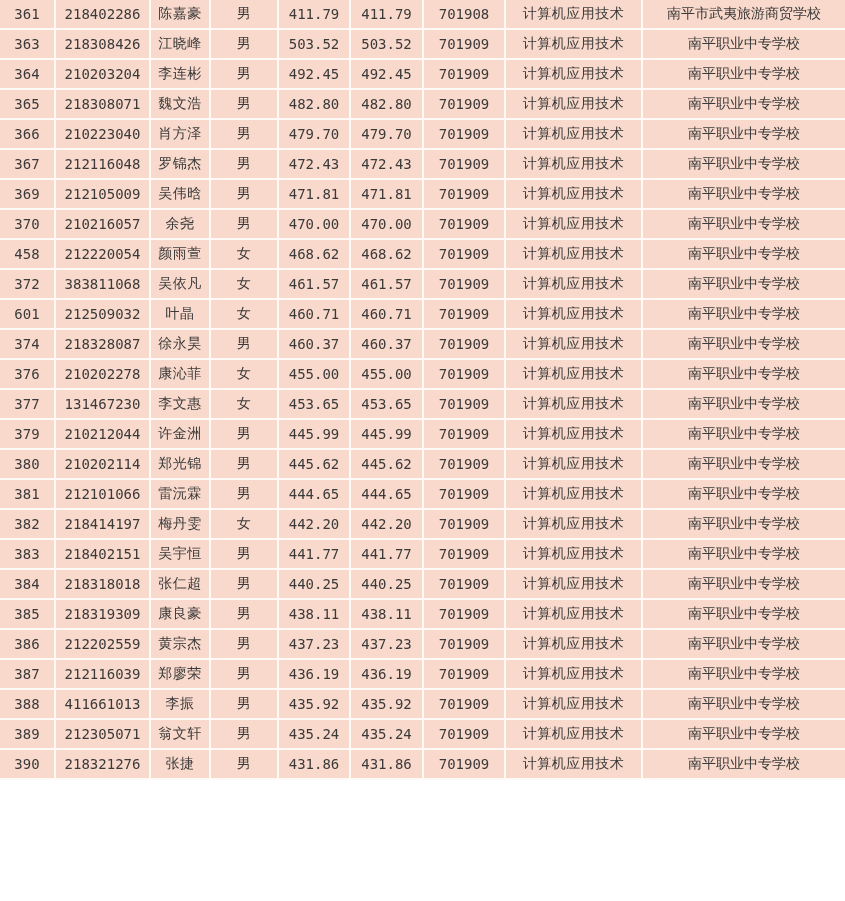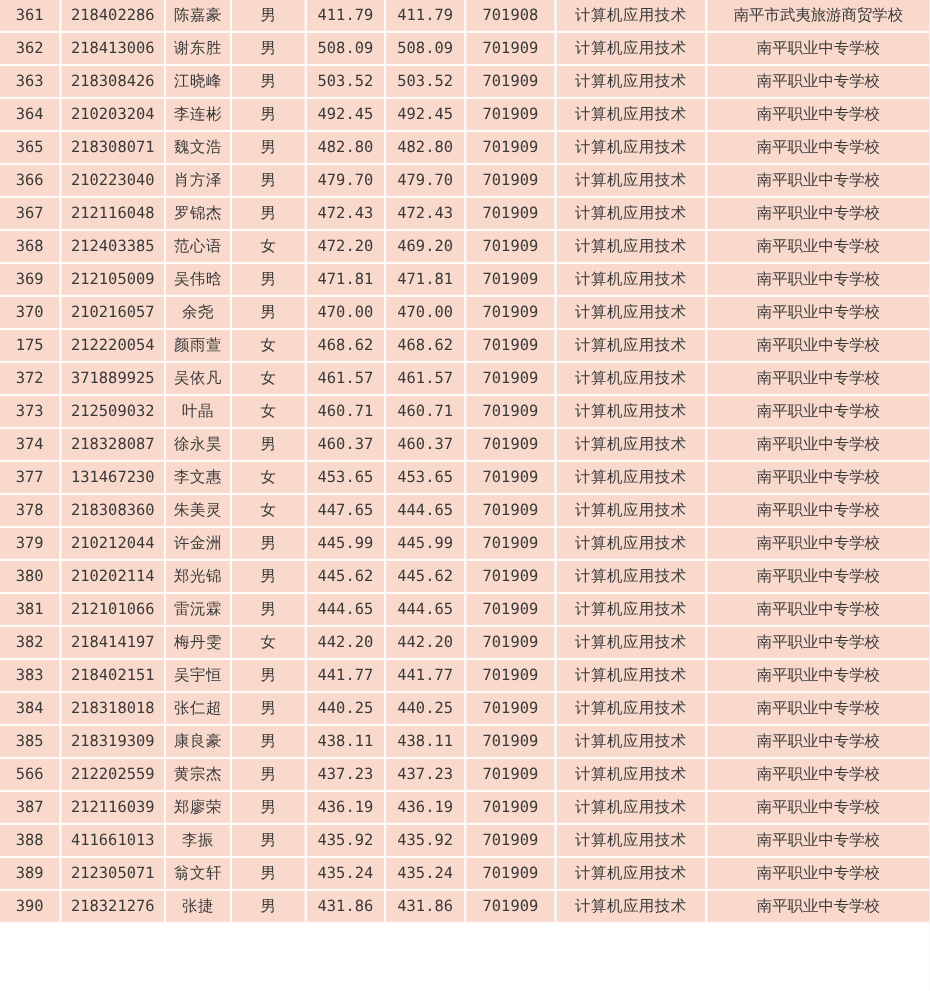--- a/index.html
+++ b/index.html
@@ -73,31 +73,20 @@
         <td class="num">218402286</td>
         <td>陈嘉豪</td>
         <td>男</td>
         <td class="num">411.79</td>
         <td class="num">411.79</td>
         <td class="num">701908</td>
         <td>计算机应用技术</td>
         <td>南平市武夷旅游商贸学校</td>
       </tr>
       <tr>
-        <td class="num">362</td>
-        <td class="num">218413006</td>
-        <td>谢东胜</td>
-        <td>男</td>
-        <td class="num">508.09</td>
-        <td class="num">508.09</td>
-        <td class="num">701909</td>
-        <td>计算机应用技术</td>
-        <td>南平职业中专学校</td>
-      </tr>
-      <tr>
         <td class="num">363</td>
         <td class="num">218308426</td>
         <td>江晓峰</td>
         <td>男</td>
         <td class="num">503.52</td>
         <td class="num">503.52</td>
         <td class="num">701909</td>
         <td>计算机应用技术</td>
         <td>南平职业中专学校</td>
       </tr>
@@ -139,31 +128,20 @@
         <td class="num">212116048</td>
         <td>罗锦杰</td>
         <td>男</td>
         <td class="num">472.43</td>
         <td class="num">472.43</td>
         <td class="num">701909</td>
         <td>计算机应用技术</td>
         <td>南平职业中专学校</td>
       </tr>
       <tr>
-        <td class="num">368</td>
-        <td class="num">212403385</td>
-        <td>范心语</td>
-        <td>女</td>
-        <td class="num">472.20</td>
-        <td class="num">469.20</td>
-        <td class="num">701909</td>
-        <td>计算机应用技术</td>
-        <td>南平职业中专学校</td>
-      </tr>
-      <tr>
         <td class="num">369</td>
         <td class="num">212105009</td>
         <td>吴伟晗</td>
         <td>男</td>
         <td class="num">471.81</td>
         <td class="num">471.81</td>
         <td class="num">701909</td>
         <td>计算机应用技术</td>
         <td>南平职业中专学校</td>
       </tr>
@@ -172,43 +150,43 @@
         <td class="num">210216057</td>
         <td>余尧</td>
         <td>男</td>
         <td class="num">470.00</td>
         <td class="num">470.00</td>
         <td class="num">701909</td>
         <td>计算机应用技术</td>
         <td>南平职业中专学校</td>
       </tr>
       <tr>
-        <td class="num">175</td>
+        <td class="num">458</td>
         <td class="num">212220054</td>
         <td>颜雨萱</td>
         <td>女</td>
         <td class="num">468.62</td>
         <td class="num">468.62</td>
         <td class="num">701909</td>
         <td>计算机应用技术</td>
         <td>南平职业中专学校</td>
       </tr>
       <tr>
         <td class="num">372</td>
-        <td class="num">371889925</td>
+        <td class="num">383811068</td>
         <td>吴依凡</td>
         <td>女</td>
         <td class="num">461.57</td>
         <td class="num">461.57</td>
         <td class="num">701909</td>
         <td>计算机应用技术</td>
         <td>南平职业中专学校</td>
       </tr>
       <tr>
-        <td class="num">373</td>
+        <td class="num">601</td>
         <td class="num">212509032</td>
         <td>叶晶</td>
         <td>女</td>
         <td class="num">460.71</td>
         <td class="num">460.71</td>
         <td class="num">701909</td>
         <td>计算机应用技术</td>
         <td>南平职业中专学校</td>
       </tr>
       <tr>
@@ -216,42 +194,42 @@
         <td class="num">218328087</td>
         <td>徐永昊</td>
         <td>男</td>
         <td class="num">460.37</td>
         <td class="num">460.37</td>
         <td class="num">701909</td>
         <td>计算机应用技术</td>
         <td>南平职业中专学校</td>
       </tr>
       <tr>
+        <td class="num">376</td>
+        <td class="num">210202278</td>
+        <td>康沁菲</td>
+        <td>女</td>
+        <td class="num">455.00</td>
+        <td class="num">455.00</td>
+        <td class="num">701909</td>
+        <td>计算机应用技术</td>
+        <td>南平职业中专学校</td>
+      </tr>
+      <tr>
         <td class="num">377</td>
         <td class="num">131467230</td>
         <td>李文惠</td>
         <td>女</td>
         <td class="num">453.65</td>
         <td class="num">453.65</td>
         <td class="num">701909</td>
         <td>计算机应用技术</td>
         <td>南平职业中专学校</td>
       </tr>
       <tr>
-        <td class="num">378</td>
-        <td class="num">218308360</td>
-        <td>朱美灵</td>
-        <td>女</td>
-        <td class="num">447.65</td>
-        <td class="num">444.65</td>
-        <td class="num">701909</td>
-        <td>计算机应用技术</td>
-        <td>南平职业中专学校</td>
-      </tr>
-      <tr>
         <td class="num">379</td>
         <td class="num">210212044</td>
         <td>许金洲</td>
         <td>男</td>
         <td class="num">445.99</td>
         <td class="num">445.99</td>
         <td class="num">701909</td>
         <td>计算机应用技术</td>
         <td>南平职业中专学校</td>
       </tr>
@@ -315,21 +293,21 @@
         <td class="num">218319309</td>
         <td>康良豪</td>
         <td>男</td>
         <td class="num">438.11</td>
         <td class="num">438.11</td>
         <td class="num">701909</td>
         <td>计算机应用技术</td>
         <td>南平职业中专学校</td>
       </tr>
       <tr>
-        <td class="num">566</td>
+        <td class="num">386</td>
         <td class="num">212202559</td>
         <td>黄宗杰</td>
         <td>男</td>
         <td class="num">437.23</td>
         <td class="num">437.23</td>
         <td class="num">701909</td>
         <td>计算机应用技术</td>
         <td>南平职业中专学校</td>
       </tr>
       <tr>

